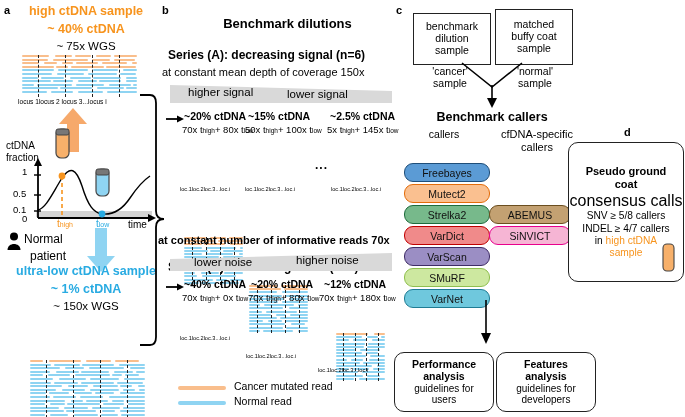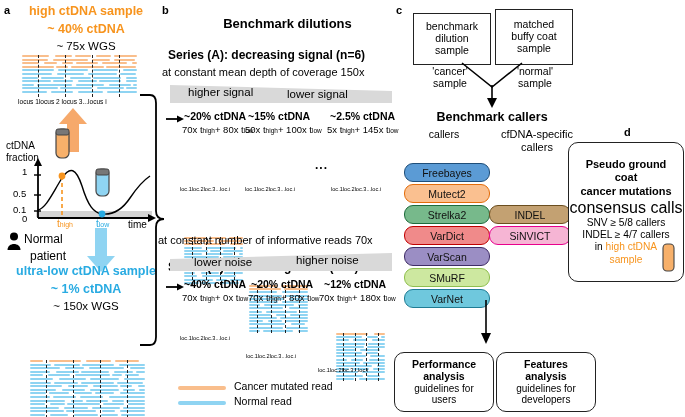--- a/index.html
+++ b/index.html
@@ -393,21 +393,21 @@
     <div class="rd n" style="left: 0px; top: 44.8px; width: 18.0298px;"></div>
     <div class="rd n" style="left: 22.9273px; top: 44.8px; width: 26.0727px;"></div>
     <div class="locline" style="left: 6.97674px; height: 48px;"></div>
     <div class="locline" style="left: 18.6047px; height: 48px;"></div>
     <div class="locline" style="left: 30.2326px; height: 48px;"></div>
     <div class="locline" style="left: 41.8605px; height: 48px;"></div>
   </div>
 <div class="abs" style="left:331px;top:186px;font-size:5.6px;white-space:nowrap;">loc.1loc.2loc.3...loc.i</div>
 
 <div class="abs bold" style="left:168px;top:216px;font-size:12px;margin-top:44px;">Series (B): increasing noise (n=3)</div>
-<div class="abs" style="left:158px;top:234px;font-size:11px;">at constant number of informative reads 70x</div>
+<div class="abs" style="left:158px;top:234px;font-size:11px;font-weight:bold;">at constant number of informative reads 70x</div>
 
 <svg class="abs" style="left:170px;top:252px;" width="222" height="20">
   <polygon points="0,7 222,1 222,19 0,19" fill="#d9d9d9"></polygon>
 </svg>
 <div class="abs" style="left:194px;top:256px;font-size:11.5px;">lower noise</div>
 <div class="abs" style="left:296px;top:254px;font-size:11.5px;">higher noise</div>
 
 <svg class="abs" style="left:166px;top:281px;" width="18" height="12">
   <line x1="0" y1="6" x2="12" y2="6" stroke="#000" stroke-width="1.8"></line>
   <polygon points="18,6 11,2.5 11,9.5" fill="#000"></polygon>
@@ -489,21 +489,21 @@
     </div>
     <div class="pill" style="left: 404px; top: 268px; width: 84px; height: 17px; background: rgb(205, 232, 160); border: 1.6px solid rgb(143, 191, 78);">
       <span>SMuRF</span>
     </div>
     <div class="pill" style="left: 404px; top: 289px; width: 84px; height: 17px; background: rgb(111, 200, 221); border: 1.6px solid rgb(31, 124, 148);">
       <span>VarNet</span>
     </div>
   </div>
 <div id="cfdna-pills">
     <div class="pill" style="left: 489px; top: 205px; width: 80px; height: 17px; background: rgb(195, 161, 114); border: 1.6px solid rgb(107, 78, 31);">
-      <span>INDEL</span>
+      <span>ABEMUS</span>
     </div>
     <div class="pill" style="left: 489px; top: 226px; width: 80px; height: 17px; background: rgb(246, 181, 212); border: 1.6px solid rgb(232, 0, 140);">
       <span>SiNVICT</span>
     </div>
   </div>
 
 <svg class="abs" style="left:478px;top:300px;" width="16" height="44">
   <line x1="8" y1="0" x2="8" y2="34" stroke="#000" stroke-width="1.6"></line>
   <polygon points="8,44 3,33 13,33" fill="#000"></polygon>
 </svg>
@@ -519,21 +519,20 @@
   <span class="bold" style="font-size:10.5px;">analysis</span>
   <span>guidelines for</span>
   <span>developers</span>
 </div>
 
 <div class="abs panel-letter" style="left:624px;top:126px;">d</div>
 
 <div class="rbox" style="left:568px;top:142px;width:114px;height:138px;line-height:1.2;">
   <span class="bold" style="font-size:11px;">Pseudo ground</span>
   <span class="bold" style="font-size:11px;">coat</span>
-  <span class="bold" style="font-size:11px;">cancer mutations</span>
   <span style="font-size:16px;">consensus calls</span>
   <span style="font-size:10.2px;">SNV ≥ 5/8 callers</span>
   <span style="font-size:10.2px;">INDEL ≥ 4/7 callers</span>
   <span style="font-size:10.2px;"><span>in </span><span class="ctdna-orange">high ctDNA</span></span>
   <span class="ctdna-orange" style="font-size:10.2px;">sample</span>
 </div>
 <svg class="abs" style="left:662px;top:243px;" width="14" height="30">
   <rect x="1" y="1" width="11" height="27" rx="4" fill="#F7B06A" stroke="#444" stroke-width="1.1"></rect>
 </svg>
 

